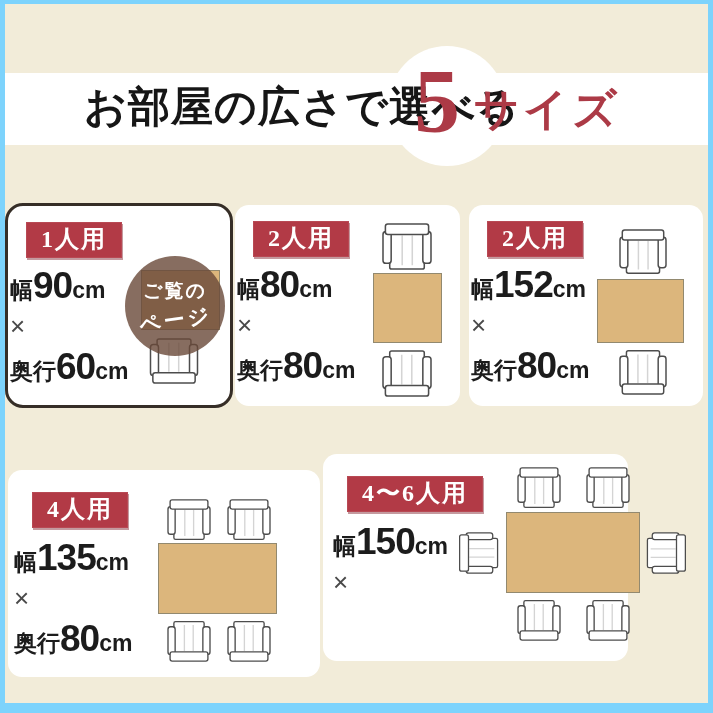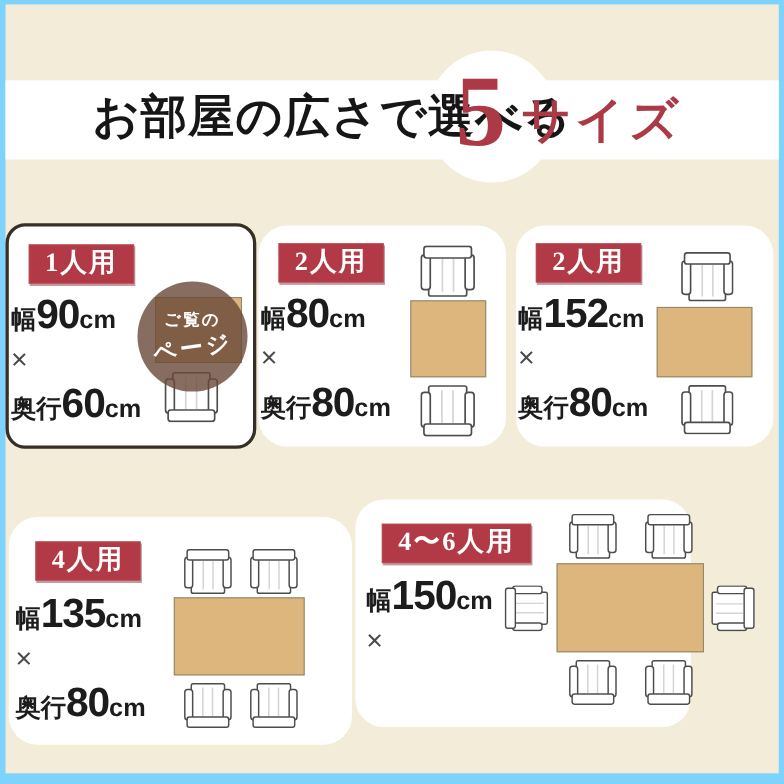--- a/index.html
+++ b/index.html
@@ -8,21 +8,21 @@
   .cream{position:absolute;left:5px;top:4px;width:703px;height:699px;background:#f2ecd9;}
   .band{position:absolute;left:5px;top:73px;width:703px;height:72px;background:#ffffff;}
   .hcircle{position:absolute;left:388px;top:46px;width:118px;height:120px;background:#ffffff;border-radius:50%;}
   .title-black{position:absolute;left:84px;top:86px;font-family:"Liberation Serif","DejaVu Serif",serif;
         font-size:42px;font-weight:700;color:#161616;letter-spacing:1px;line-height:1;white-space:nowrap;}
   .count{position:absolute;left:414px;top:55px;font-family:"Liberation Serif","DejaVu Serif",serif;
         font-size:92px;font-weight:700;color:#ac3a46;line-height:1;}
   .suffix{position:absolute;left:474px;top:88px;font-family:"Liberation Serif","DejaVu Serif",serif;
         font-size:44px;font-weight:700;color:#ac3a46;letter-spacing:4px;line-height:1;white-space:nowrap;}
 
-  .card{position:absolute;background:#ffffff;border-radius:26px;}
+  .card{position:absolute;background:#ffffff;border-radius:14px;}
   .card1{left:5px;top:203px;width:228px;height:205px;border:3px solid #362e27;border-radius:18px;box-sizing:border-box;padding-left:20px;}
   .card2{left:235px;top:205px;width:225px;height:201px;}
   .card3{left:469px;top:205px;width:234px;height:201px;}
   .card4{left:8px;top:470px;width:312px;height:207px;}
   .card5{left:323px;top:454px;width:305px;height:207px;}
 
   .badge{position:absolute;left:18px;top:16px;background:#b23a46;color:#ffffff;
         font-family:"Liberation Serif","DejaVu Serif",serif;font-weight:700;font-size:24px;line-height:1;
         padding:5px 15px 7px;letter-spacing:2px;white-space:nowrap;
         box-shadow:1px 2px 0 rgba(125,32,42,.45), inset 0 0 0 1px rgba(255,255,255,.08);}
@@ -60,21 +60,21 @@
   .ch5a{left:194px;top:13px;width:44px;height:42px;}
   .ch5b{left:263px;top:13px;width:44px;height:42px;}
   .ch5c{left:194px;top:145px;width:44px;height:42px;}
   .ch5d{left:263px;top:145px;width:44px;height:42px;}
   .ch5l{left:135px;top:78px;width:42px;height:42px;}
   .ch5r{left:322px;top:78px;width:42px;height:42px;}
 
   .ovl{position:absolute;left:117px;top:50px;width:100px;height:100px;border-radius:50%;
        background:rgba(105,73,56,0.8);display:flex;flex-direction:column;align-items:center;
        justify-content:center;color:#ffffff;}
-  .ovl-l1{font-size:15px;font-weight:700;letter-spacing:2px;line-height:1.2;}
+  .ovl-l1{font-size:19px;font-weight:700;letter-spacing:2px;line-height:1.2;}
   .ovl-l2{font-size:21px;font-weight:700;letter-spacing:3px;line-height:1.2;transform:rotate(-8deg);margin-top:4px;}
 </style>
 </head>
 <body>
 
 <svg width="0" height="0" style="position:absolute" aria-hidden="true">
   <defs>
     <g id="chairShape">
       <rect x="8" y="7" width="36" height="41" rx="2" fill="#ffffff" stroke="#4d4d4d" stroke-width="1.6"></rect>
       <line x1="21" y1="13" x2="21" y2="44" stroke="#d4d4d4" stroke-width="1.6"></line>

